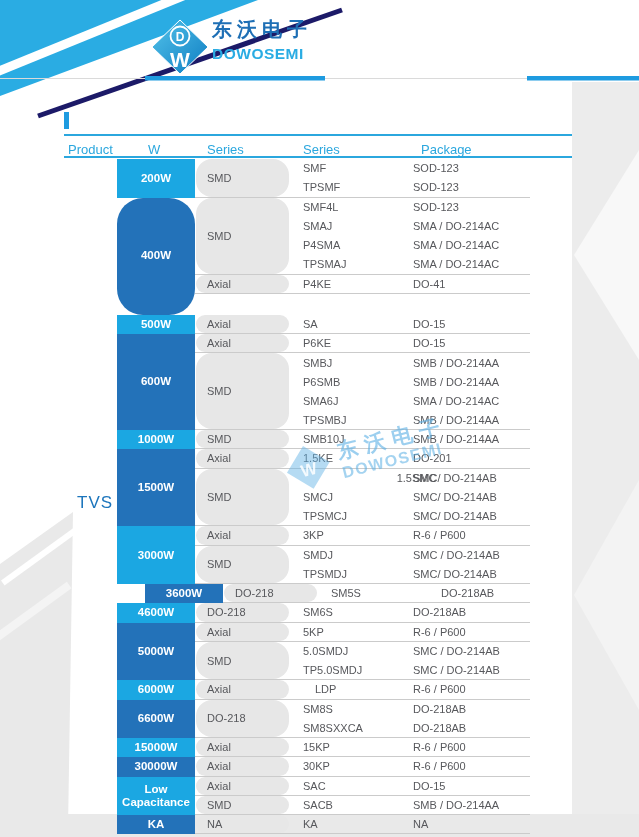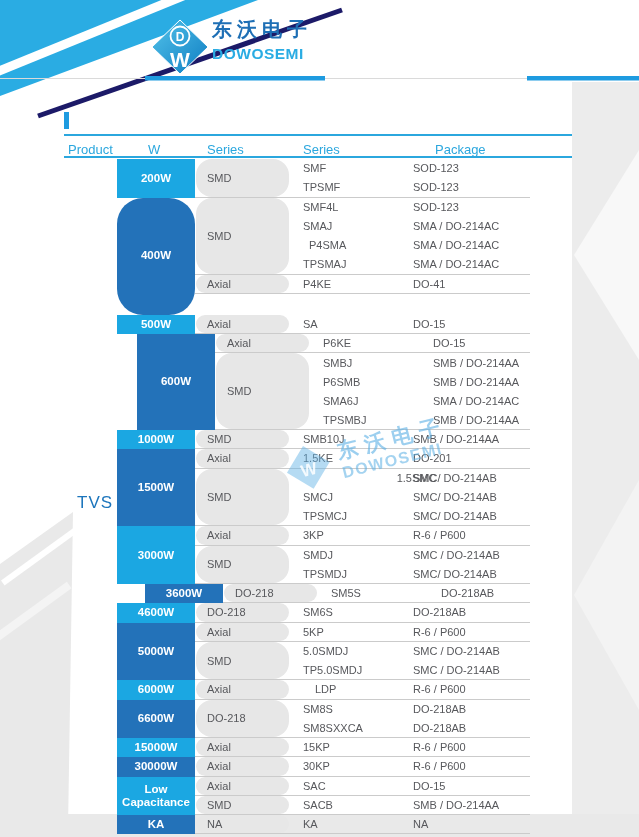--- a/index.html
+++ b/index.html
@@ -27,21 +27,21 @@
   .brand-en{position:absolute;left:212px;top:45px;font-size:15.5px;font-weight:bold;
     letter-spacing:0.5px;color:#2AACE3;}
   
   .title-wrap{position:absolute;left:64px;top:112px;display:flex;align-items:center;}
   .title-bar{width:5px;height:17px;background:#1E9BE0;margin-right:7px;}
   .page-title{font-size:14.5px;color:#2BA7DE;}
   .title-underline{position:absolute;left:64px;top:134px;width:508px;height:2px;background:#2BA7DE;}
   
   .col-header{position:absolute;top:142px;font-size:13px;color:#2BA7DE;}
   .col-product{left:68px;} .col-w{left:148px;} .col-types{left:207px;}
-  .col-series{left:303px;} .col-package{left:435px;}
+  .col-series{left:303px;} .col-package{left:421px;}
   .header-underline{position:absolute;left:64px;top:156px;width:508px;height:1.5px;background:#2BA7DE;}
   
   .product-label{position:absolute;left:77px;top:493px;font-size:17px;letter-spacing:1px;color:#1C75BC;}
   .table-body{position:absolute;left:117px;top:159px;width:413px;}
   .w-group{display:flex;}
   .w-cell{width:78px;box-sizing:border-box;display:flex;align-items:center;justify-content:center;
     color:#ffffff;font-size:11.5px;font-weight:600;text-align:center;line-height:1.15;padding:0 3px;}
   .w-light{background:#1BA7E2;}
   .w-dark{background:#2372B9;}
   .types-col{flex:1;display:flex;flex-direction:column;}
@@ -134,21 +134,21 @@
             <div class="type-cell">SMD</div>
             <div class="rows-wrap">
               <div class="table-row" style="height: 19.25px;">
                 <div class="series-cell">SMF4L</div>
                 <div class="package-cell">SOD-123</div>
               </div>
               <div class="table-row" style="height: 19.25px;">
                 <div class="series-cell">SMAJ</div>
                 <div class="package-cell">SMA / DO-214AC</div>
               </div>
-              <div class="table-row" style="height: 19.25px; padding-left: 6px;">
+              <div class="table-row" style="height: 19.25px;">
                 <div class="series-cell">P4SMA</div>
                 <div class="package-cell">SMA / DO-214AC</div>
               </div>
               <div class="table-row" style="height: 19.25px;">
                 <div class="series-cell">TPSMAJ</div>
                 <div class="package-cell">SMA / DO-214AC</div>
               </div>
             </div>
           </div>
           <div class="type-group" style="height: 19.25px;">
@@ -170,21 +170,21 @@
             <div class="rows-wrap">
               <div class="table-row" style="height: 19.25px; align-items: center;">
                 <div class="series-cell">SA</div>
                 <div class="package-cell">DO-15</div>
               </div>
             </div>
           </div>
         </div>
       </div>
       <div class="w-group">
-        <div class="w-cell w-dark" style="height: 96.25px; margin-left: 20px;">600W</div>
+        <div class="w-cell w-dark" style="height: 96.25px;">600W</div>
         <div class="types-col">
           <div class="type-group" style="height: 19.25px;">
             <div class="type-cell">Axial</div>
             <div class="rows-wrap">
               <div class="table-row" style="height: 19.25px;">
                 <div class="series-cell">P6KE</div>
                 <div class="package-cell">DO-15</div>
               </div>
             </div>
           </div>

